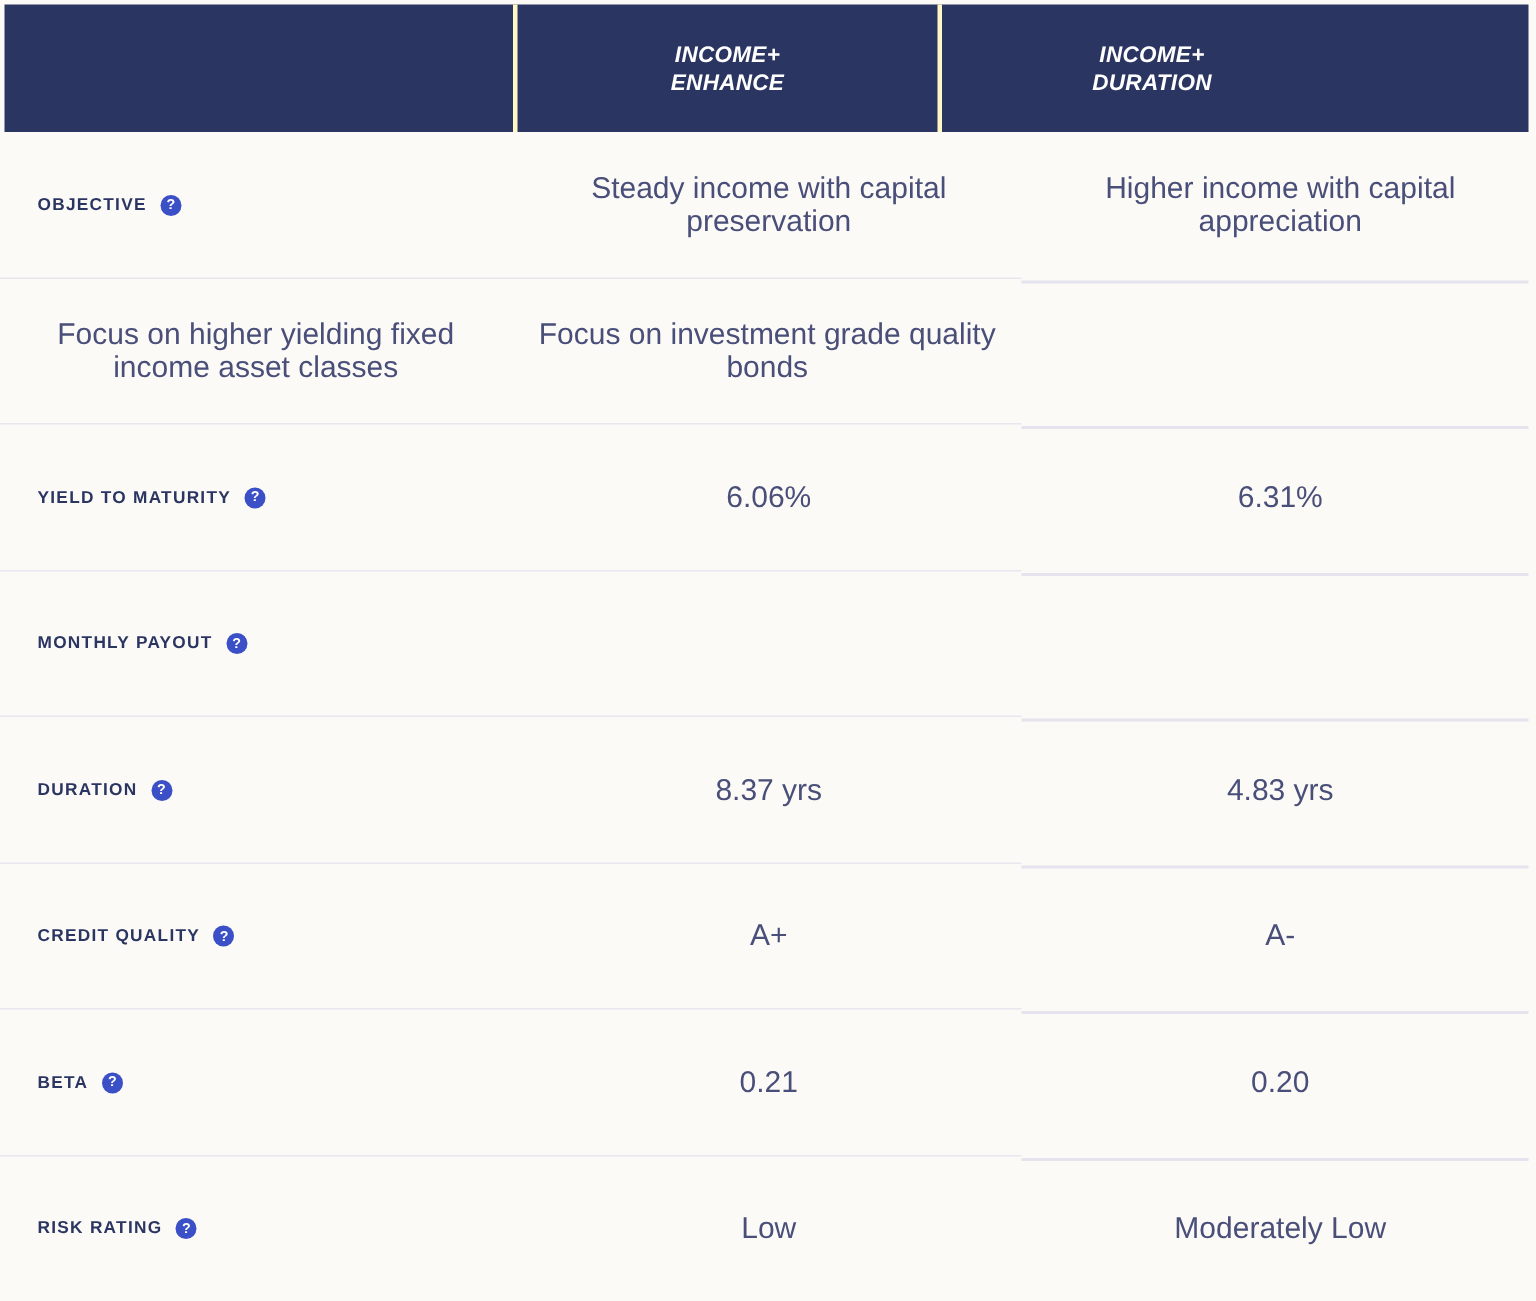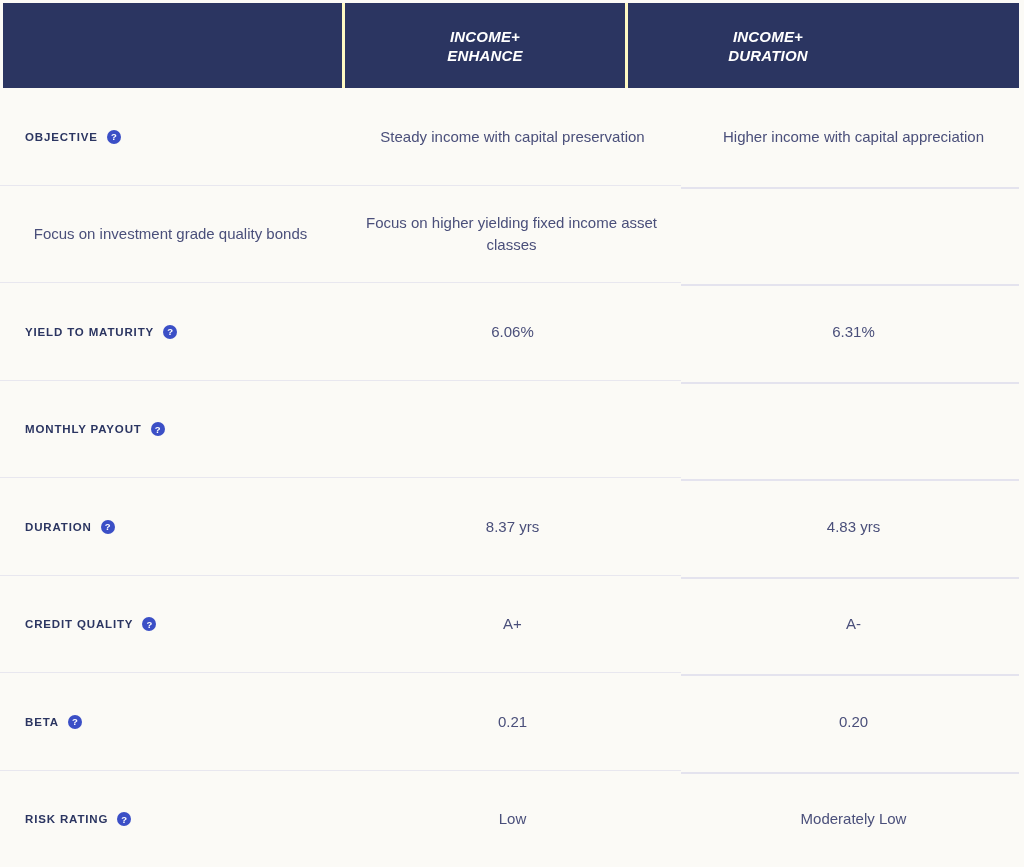--- a/index.html
+++ b/index.html
@@ -100,21 +100,21 @@
     letter-spacing: 0.85px;
     text-transform: uppercase;
     gap: 9px;
   }
   .cell-value {
     width: 341px;
     justify-content: center;
     text-align: center;
     padding: 0 18px;
     color: #4a4f7a;
-    font-size: 15px;
+    font-size: 20px;
     line-height: 22px;
   }
 
   .help-icon {
     display: inline-flex;
     align-items: center;
     justify-content: center;
     width: 14px;
     height: 14px;
     min-width: 14px;
@@ -160,25 +160,25 @@
           <span>Steady income with capital preservation</span>
         </div>
         <div class="cell cell-value">
           <span>Higher income with capital appreciation</span>
         </div>
       </div>
       <div class="row">
         <div class="divider-left"></div>
         <div class="divider-right"></div>
         <div class="cell cell-value">
+          <span>Focus on higher yielding fixed income asset classes</span>
+        </div>
+        <div class="cell cell-value">
           <span>Focus on investment grade quality bonds</span>
         </div>
-        <div class="cell cell-value">
-          <span>Focus on higher yielding fixed income asset classes</span>
-        </div>
       </div>
       <div class="row">
         <div class="divider-left"></div>
         <div class="divider-right"></div>
         <div class="cell cell-label">
           <span>YIELD TO MATURITY</span>
           <span class="help-icon">?</span>
         </div>
         <div class="cell cell-value">
           <span>6.06%</span>

